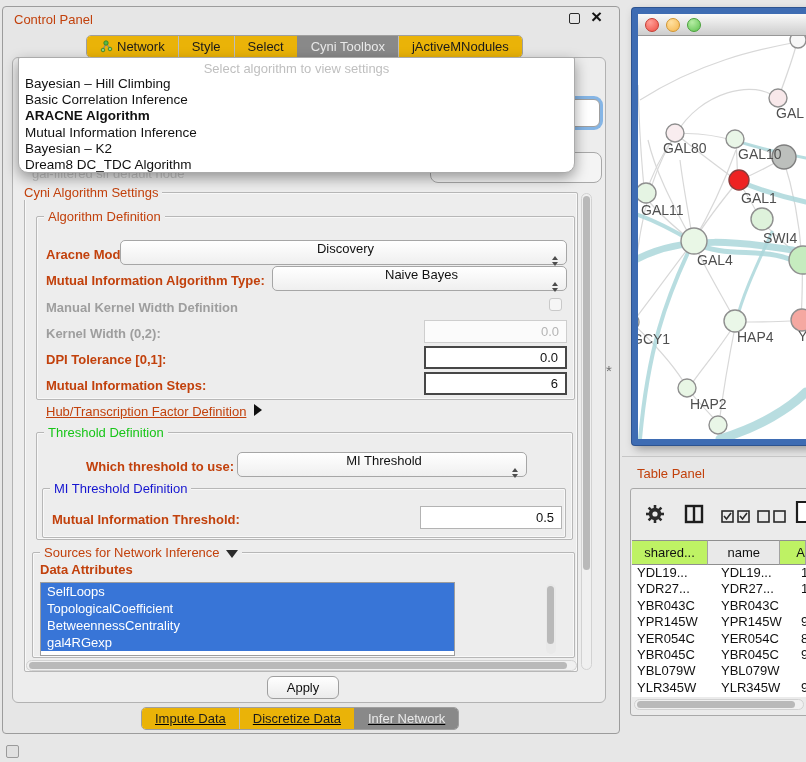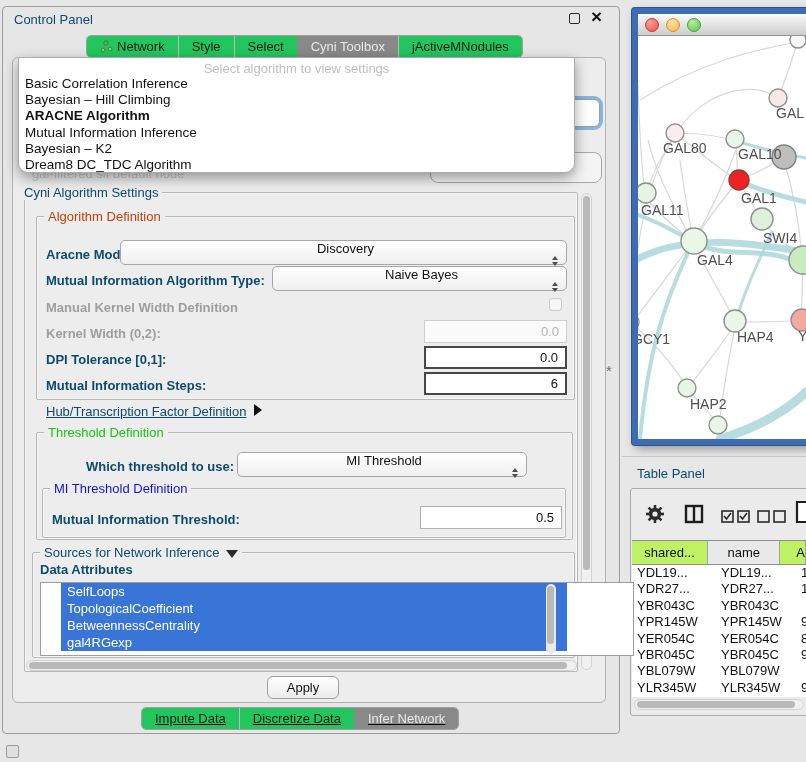--- a/index.html
+++ b/index.html
@@ -1,29 +1,29 @@
 <!DOCTYPE html>
 <html><head>
 <meta charset="utf-8">
 <style>
   html,body{margin:0;padding:0;background:#e7e7e7;}
   #root{position:relative;width:806px;height:762px;background:#e7e7e7;
         font-family:"Liberation Sans",sans-serif;overflow:hidden;
         -webkit-font-smoothing:antialiased;}
   .abs{position:absolute;box-sizing:border-box;}
-  .txt{font-size:13px;color:#0c4a6e;white-space:nowrap;}
+  .txt{font-size:13px;color:#c2410c;white-space:nowrap;}
   .b{font-weight:bold;}
   .dis{color:#9e9e9e;}
   
   .cp-win{background:#e6e6e6;border:1px solid #9c9c9c;border-radius:4px;}
   
   .seg{display:flex;align-items:stretch;background:#fff;border:1px solid #9f9f9f;
        border-radius:5px;overflow:hidden;height:23px;}
   .seg-item{display:flex;align-items:center;gap:4px;padding:0 13px;font-size:13px;
-            color:#1b1b1b;border-left:1px solid #bdbdbd;background:#22c55e;}
+            color:#1b1b1b;border-left:1px solid #bdbdbd;background:#eab308;}
   .seg-item:first-child{border-left:none;}
   .seg-item.sel{background:#898989;color:#e9e9e9;border-left-color:#898989;}
   
   .popup{background:#fff;border:1px solid #ababab;border-radius:2px 2px 10px 10px;
          box-shadow:0 5px 14px rgba(0,0,0,.38);z-index:10;}
   .popup-hint{font-size:13px;color:#bfbfbf;text-align:center;padding-top:3px;}
   .popup-item{font-size:13.5px;color:#111;padding:0 6px;height:16.2px;line-height:16.2px;white-space:nowrap;}
   
   .group{border:1px solid #b7b7b7;border-radius:2px;box-shadow:inset 0 0 0 1px rgba(255,255,255,.6);}
   .gtitle{position:absolute;font-size:13px;background:#ededed;padding:0 4px;white-space:nowrap;z-index:3;}
@@ -106,22 +106,22 @@
         <span>jActiveMNodules</span>
       </div>
   </div>
 
   <div class="abs" style="left:430px;top:99px;width:170px;height:28px;border:1px solid #9f9f9f;border-radius:6px;background:#fff;box-shadow:0 0 0 3px rgba(106,166,226,.8);z-index:5;"></div>
   <div class="abs" style="left:430px;top:152px;width:172px;height:31px;border:1px solid #a8a8a8;border-radius:8px;background:#f4f4f4;z-index:5;"></div>
   <div class="abs" style="left:32px;top:166px;font-size:13px;color:#c6c6c6;z-index:4;white-space:nowrap;">gal-filtered sif default node</div>
 
   <div class="abs popup" style="left:18px;top:57px;width:557px;height:116px;">
     <div class="popup-hint">Select algorithm to view settings</div>
+    <div class="popup-item">Bayesian – Hill Climbing</div>
     <div class="popup-item">Basic Correlation Inference</div>
-    <div class="popup-item">Bayesian – Hill Climbing</div>
     <div class="popup-item b">ARACNE Algorithm</div>
     <div class="popup-item">Mutual Information Inference</div>
     <div class="popup-item">Bayesian – K2</div>
     <div class="popup-item">Dream8 DC_TDC Algorithm</div>
   </div>
 
   <div class="abs group" style="left:24px;top:192px;width:554px;height:480px;z-index:2;"></div>
   <div class="gtitle txt" style="left:20px;top:185px;z-index:3;">Cyni Algorithm Settings</div>
 
   <div class="abs sb-track" style="left:581px;top:193px;width:11px;height:477px;z-index:2;">
@@ -189,21 +189,21 @@
   <div class="abs field" style="left:420px;top:506px;width:142px;height:23px;z-index:3;">
     <span>0.5</span>
   </div>
 
   <div class="abs group" style="left:32px;top:552px;width:543px;height:106px;z-index:2;"></div>
   <div class="gtitle txt" style="left:40px;top:545px;">
     <span>Sources for Network Inference</span><span class="arrow-down"></span>
   </div>
   <div class="abs txt b" style="left:40px;top:562px;z-index:3;">Data Attributes</div>
 
-  <div class="abs list" style="left:40px;top:582px;width:594px;height:74px;z-index:3;padding-left:20px;">
+  <div class="abs list" style="left:40px;top:582px;width:415px;height:74px;z-index:3;">
     <div class="list-item" style="width:500px;">SelfLoops</div>
     <div class="list-item" style="width:500px;">TopologicalCoefficient</div>
     <div class="list-item" style="width:500px;">BetweennessCentrality</div>
     <div class="list-item" style="width:500px;">gal4RGexp</div>
   </div>
   <div class="abs sb-track" style="left:546px;top:584px;width:10px;height:70px;z-index:4;border:none;background:#e9e9e9;">
     <div class="sb-thumb" style="left:1px;top:2px;width:7px;height:58px;"></div>
   </div>
 
   <div class="abs sb-track" style="left:26px;top:660px;width:551px;height:11px;z-index:3;">

